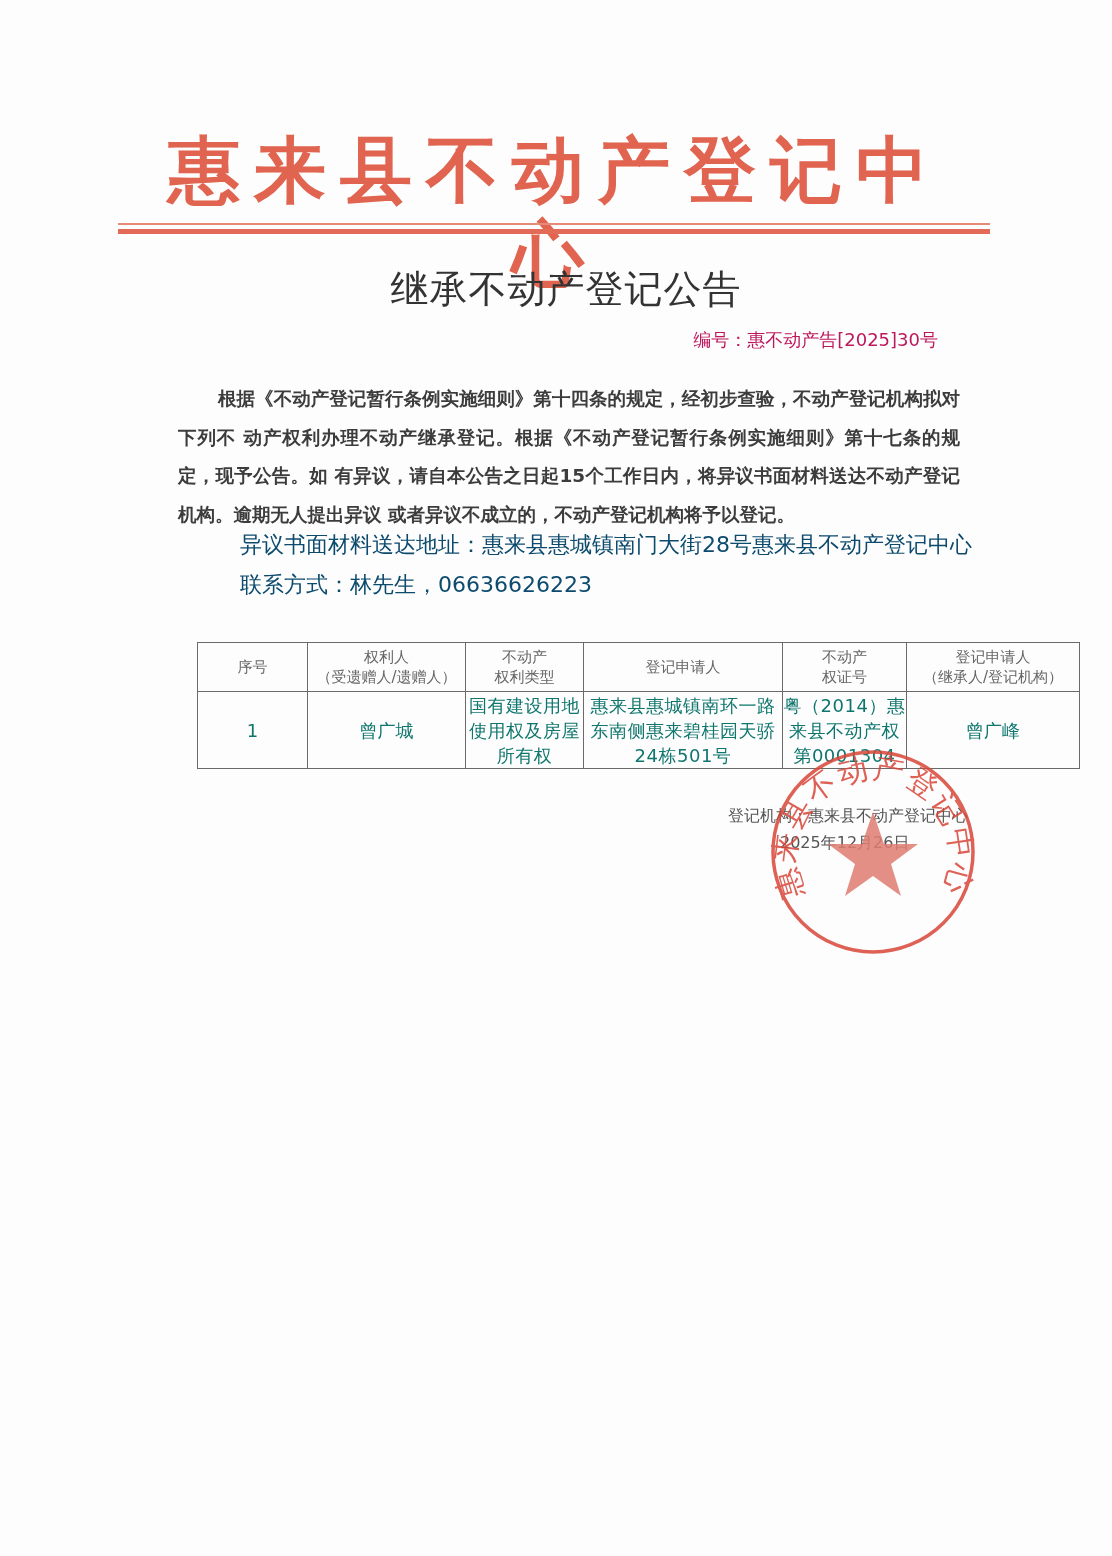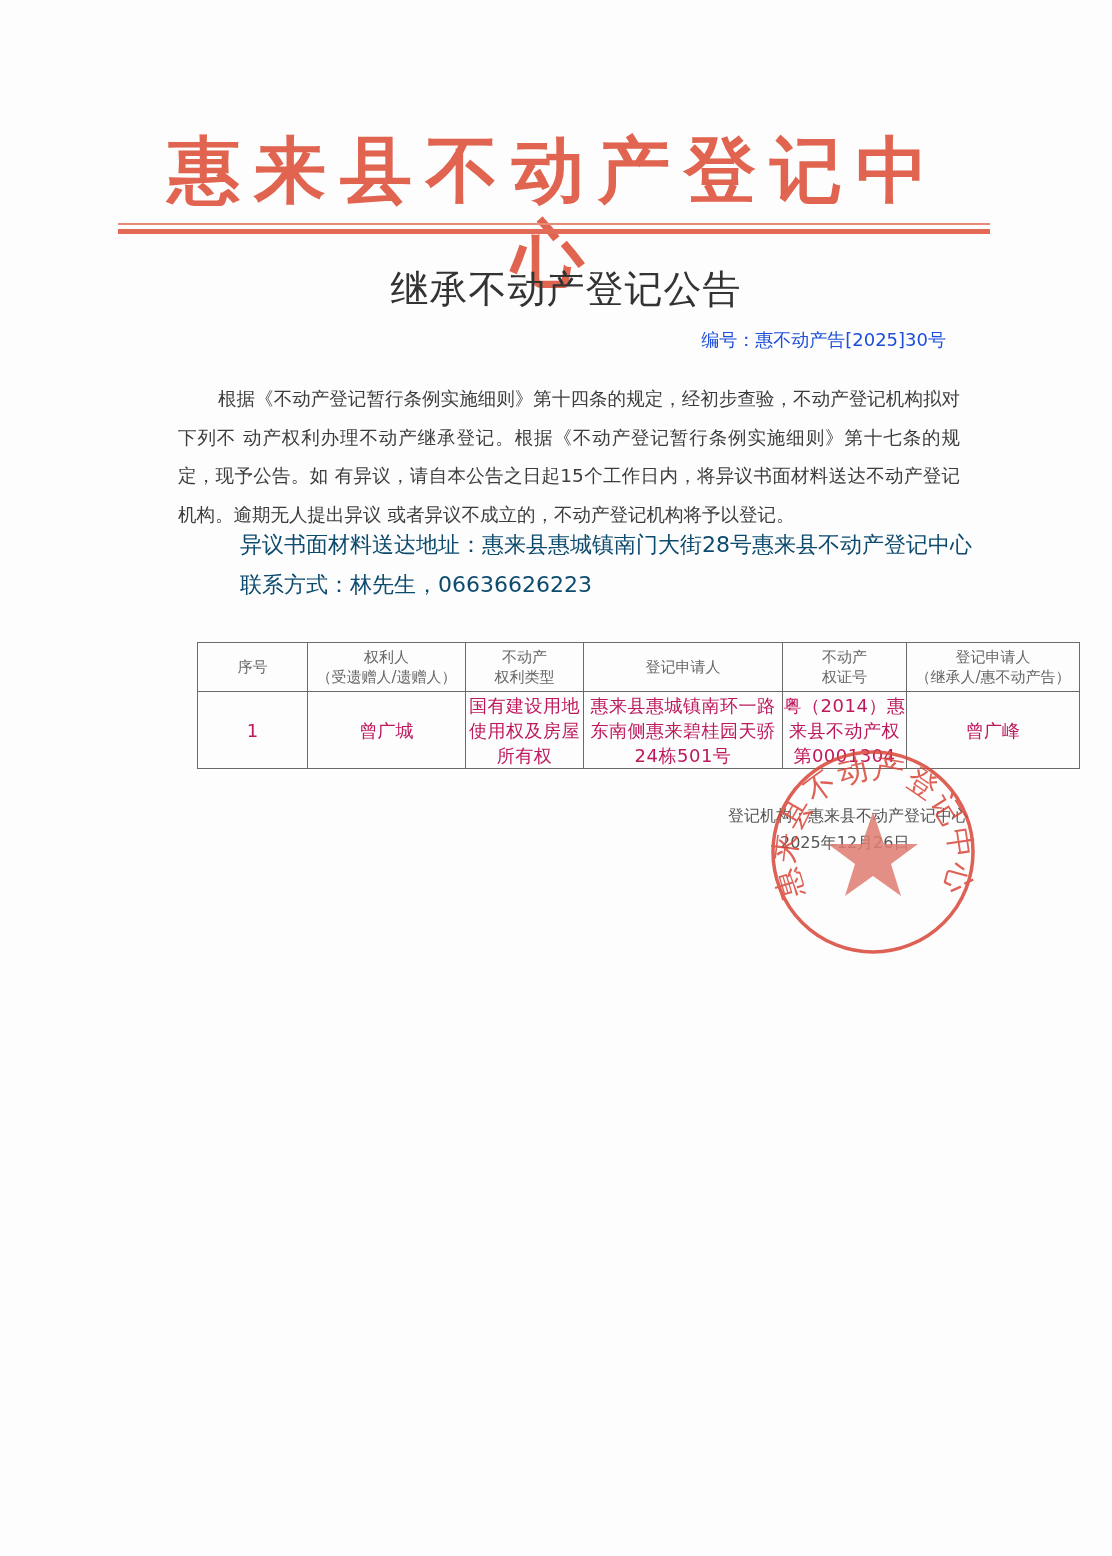--- a/index.html
+++ b/index.html
@@ -23,46 +23,46 @@
   }
   .rule-thick {
     position: absolute; left: 118px; top: 229px; width: 872px; height: 5px;
     background: #e26a57;
   }
   .doc-title {
     position: absolute; left: 0; top: 264px; width: 1132px; text-align: center;
     font-size: 38px; color: #333; letter-spacing: 1px;
   }
   .doc-number {
-    position: absolute; right: 166px; top: 328px;
-    font-size: 18px; color: #1d4ed8;
+    position: absolute; right: 174px; top: 328px;
+    font-size: 18px; color: #be185d;
   }
   .body-para {
     position: absolute; left: 178px; top: 380px; width: 782px;
     font-size: 18.5px; line-height: 38.5px; color: #3c3c3c;
-    text-indent: 40px; text-align: justify;
+    text-indent: 40px; text-align: justify; font-weight: bold;
   }
   .info-line {
     position: absolute; left: 240px; font-size: 22px; color: #0c4a6e;
   }
   .info-address { top: 530px; }
   .info-contact { top: 570px; }
 
   table.registry {
     position: absolute; left: 197px; top: 642px; width: 882px;
     border-collapse: collapse; table-layout: fixed;
     font-size: 16px; color: #555;
   }
   table.registry th, table.registry td {
     border: 1.5px solid #6a6a6a;
     text-align: center; vertical-align: middle;
     padding: 0; line-height: 20px;
   }
   table.registry th { height: 48px; font-weight: normal; color: #666; font-size: 15px; }
-  table.registry td { height: 76px; font-size: 18px; line-height: 25px; color: #be185d; margin-left: 40px; }
+  table.registry td { height: 76px; font-size: 18px; line-height: 25px; color: #0f766e; margin-left: 40px; }
   .cell-line { display: block; }
   .wide-col { letter-spacing: 0.5px; }
 
   .sign-block {
     position: absolute; left: 728px; top: 806px; width: 260px; font-size: 16px; color: #555;
   }
   .sign-org { display: block; }
   .sign-date { display: block; margin-left: 52px; margin-top: 6px; }
 
   .stamp {
@@ -108,21 +108,21 @@
       </th>
       <th>
         <span class="cell-line">登记申请人</span>
       </th>
       <th>
         <span class="cell-line">不动产</span>
         <span class="cell-line">权证号</span>
       </th>
       <th>
         <span class="cell-line">登记申请人</span>
-        <span class="cell-line">（继承人/惠不动产告）</span>
+        <span class="cell-line">（继承人/登记机构）</span>
       </th>
     </tr>
   </thead>
   <tbody>
     <tr>
       <td>1</td>
       <td>曾广城</td>
       <td class="wide-col">
         <span class="cell-line">国有建设用地</span>
         <span class="cell-line">使用权及房屋</span>

